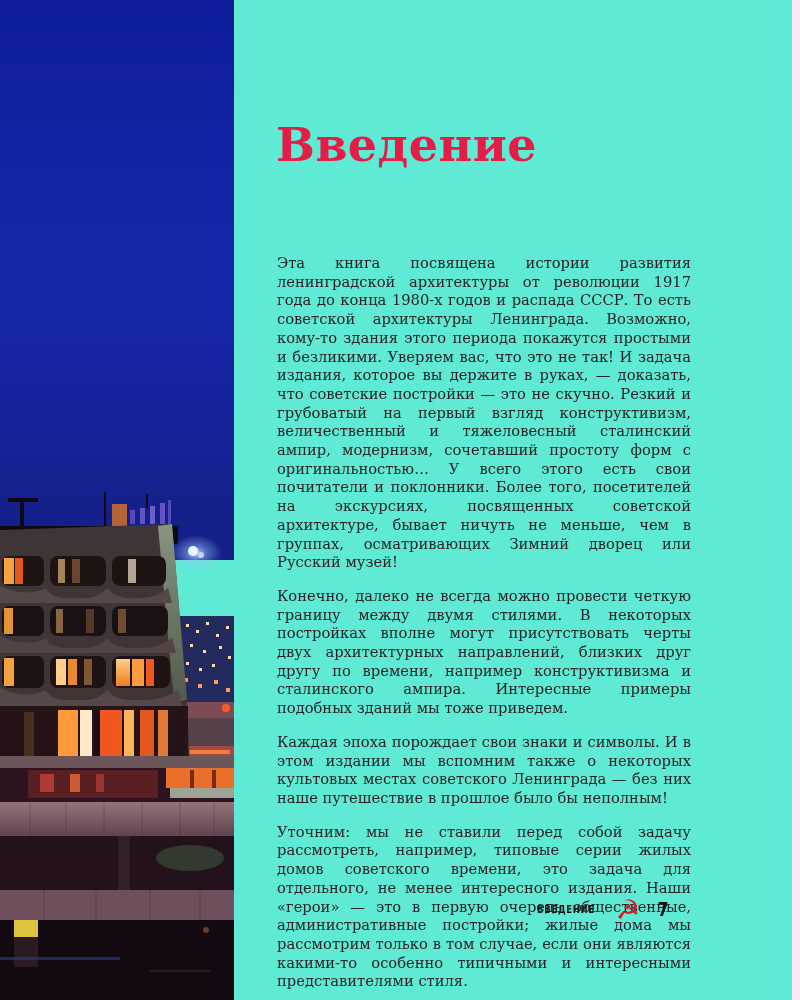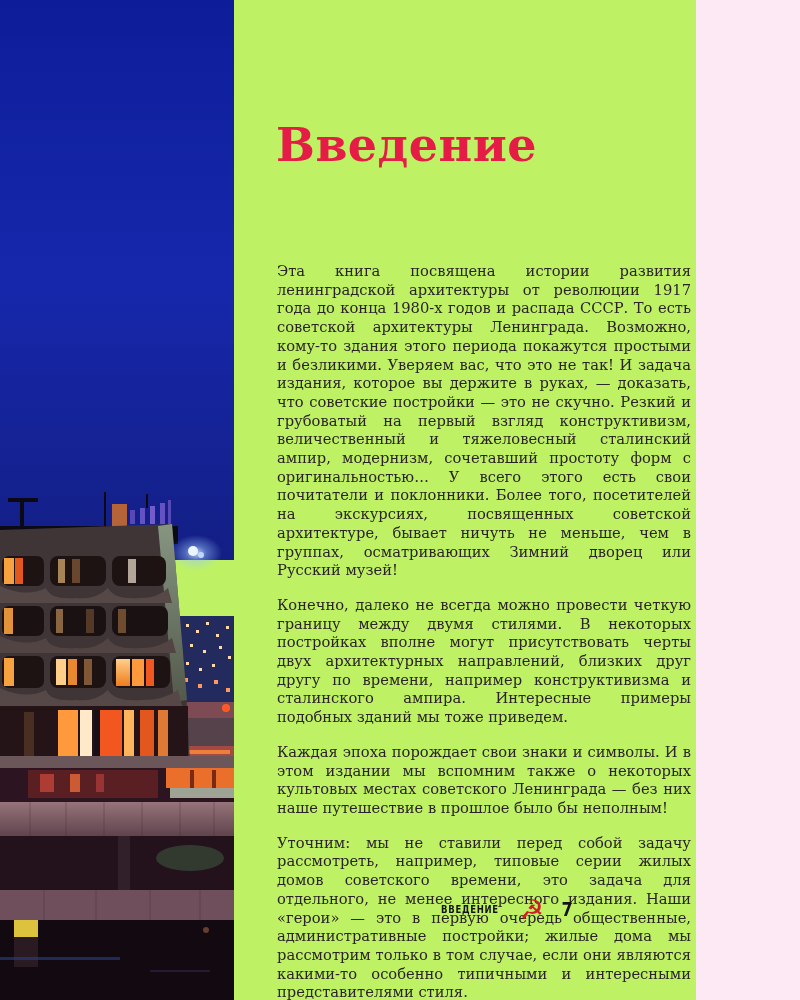--- a/index.html
+++ b/index.html
@@ -1,34 +1,34 @@
 <!DOCTYPE html>
 <html><head>
 <meta charset="utf-8">
 <style>
   html,body { margin:0; padding:0; background:#fce9f3; }
   .page {
-    position:relative; width:696px; height:1000px;
-    background:#bef264; overflow:hidden;
+    position:relative; width:792px; height:1000px;
+    background:#5eead4; overflow:hidden;
     font-family:"DejaVu Serif", serif;
   }
   .photo { position:absolute; left:0; top:0; width:234px; height:1000px; }
   .photo svg { display:block; }
   .content { position:absolute; left:234px; top:0; width:566px; height:1000px; }
   .title {
     position:absolute; left:42px; top:118px; margin:0;
     font-size:46px; font-weight:bold; color:#e41c46; letter-spacing:0.5px;
     font-family:"DejaVu Serif", serif;
   }
   .text {
     position:absolute; left:43px; top:246px; width:414px;
     color:#2b2327; font-size:14.7px; line-height:18.7px;
     text-align:justify; text-justify:inter-word;
   }
-  .text p { margin:16px 0 15px 0; }
+  .text p { margin:8px 0 15px 0; }
   .footer {
     position:absolute; top:894px; right:122px;
     display:flex; align-items:center; gap:16px; height:30px;
   }
   .footer-label {
     font-family:"DejaVu Sans", sans-serif; font-weight:bold;
     font-size:10px; letter-spacing:0.8px; color:#141414;
     transform:scale(0.85,1); transform-origin:center;
   }
   .footer-icon {

